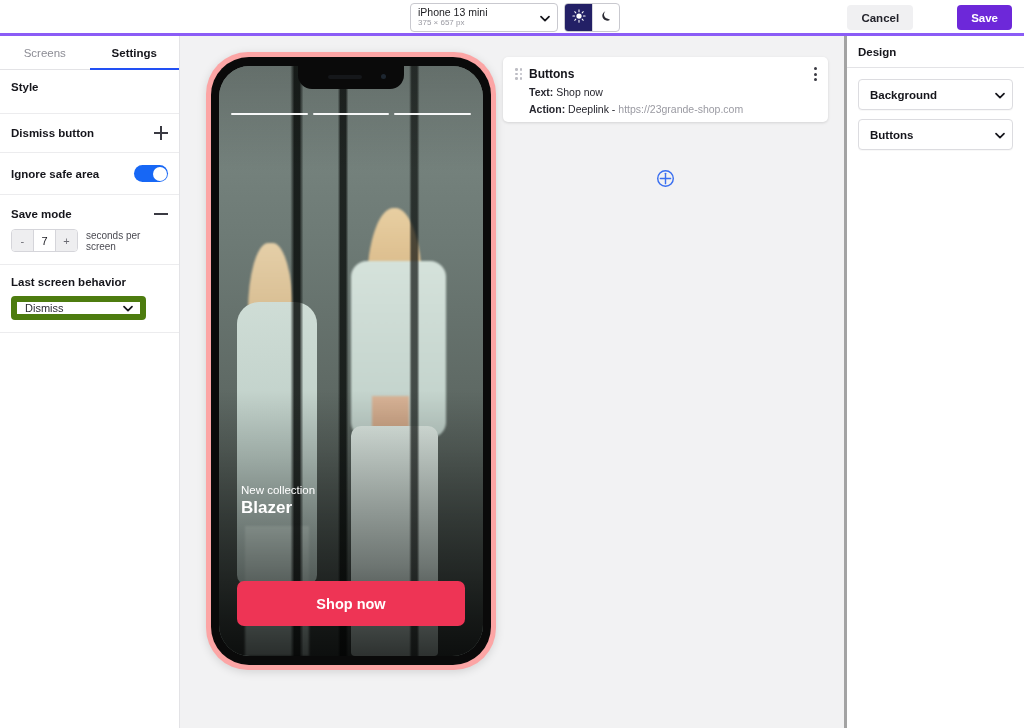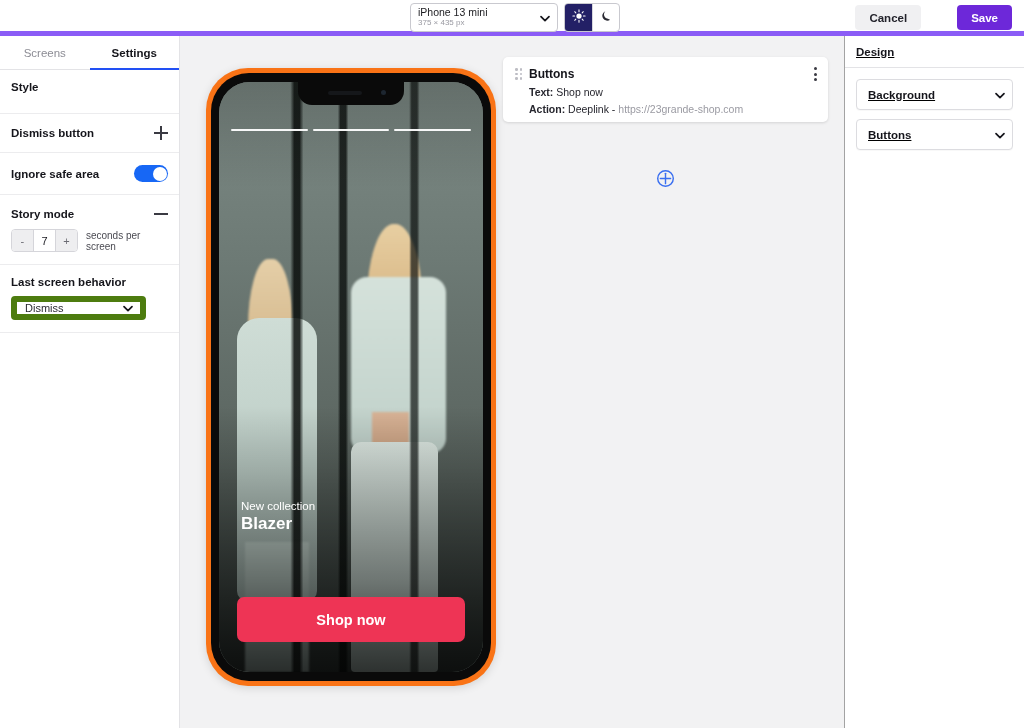--- a/index.html
+++ b/index.html
@@ -9,21 +9,21 @@
     background: #ffffff;
     overflow: hidden;
     -webkit-font-smoothing: antialiased;
   }
 
   
   .topbar {
     position: absolute; top: 0; left: 0;
     width: 1024px; height: 36px;
     background: #ffffff;
-    border-bottom: 5px solid #8b5cf6;
+    border-bottom: 3px solid #8b5cf6;
     display: flex; align-items: center;
   }
   .device-wrap {
     position: absolute; left: 410px; top: 3px;
     display: flex; align-items: center; gap: 6px;
   }
   .device-select {
     width: 148px; height: 29px;
     border: 1px solid #c9c9cf; border-radius: 4px;
     background: #fff;
@@ -48,21 +48,21 @@
   }
   .mode-btn {
     width: 27px; height: 100%;
     display: flex; align-items: center; justify-content: center;
   }
   .mode-btn.active { background: #232066; }
   .mode-btn + .mode-btn { border-left: 1px solid #d8d8de; }
 
   .topbar-actions {
     position: absolute; right: 12px; top: 5px;
-    display: flex; align-items: center;
+    display: flex; gap: 8px; align-items: center;
   }
   .btn {
     height: 25px; border-radius: 4px;
     font-size: 11.5px; font-weight: bold;
     display: flex; align-items: center; justify-content: center;
     padding: 0 14px; cursor: pointer;
   }
   .btn-cancel { background: #f0f0f2; color: #23232b; }
   .btn-save { background: #6d28d9; color: #ffffff; margin-left: 36px; }
 
@@ -158,23 +158,23 @@
 
   
   .canvas {
     position: absolute; left: 180px; top: 36px;
     width: 664px; height: 692px;
     background: #f2f2f3;
   }
 
   
   .phone {
-    position: absolute; left: 26px; top: 32px;
+    position: absolute; left: 26px; top: 16px;
     width: 290px; height: 618px;
-    background: #f97316;
+    background: #fca5a5;
     border-radius: 42px;
     padding: 5px;
     box-shadow: 0 2px 10px rgba(0,0,0,0.13);
   }
   .phone-inner {
     width: 100%; height: 100%;
     background: #0a0a0a;
     border-radius: 38px;
     padding: 9px 8px;
     position: relative;
@@ -326,21 +326,21 @@
 
   .add-block {
     position: absolute; left: 476px; top: 133px;
     width: 19px; height: 19px; cursor: pointer;
   }
 
   
   .rightpanel {
     position: absolute; left: 844px; top: 36px;
     width: 180px; height: 692px;
-    background: #fff; border-left: 1px solid #a3a3a3; text-decoration: underline;
+    background: #fff; border-left: 3px solid #a3a3a3;
   }
   .rp-head {
     height: 32px; display: flex; align-items: center;
     padding: 0 11px; border-bottom: 1px solid #e3e3e6;
     font-size: 11.5px; font-weight: bold; color: #15151b;
   }
   .rp-body { padding: 11px; display: flex; flex-direction: column; gap: 9px; }
   .accordion {
     height: 31px; border: 1px solid #dcdce0; border-radius: 4px;
     background: #fff; display: flex; align-items: center;
@@ -351,21 +351,21 @@
 </style>
 </head>
 <body>
 
 <div class="topbar">
 
   <div class="device-wrap">
     <div class="device-select">
       <div class="device-texts">
         <span class="device-name">iPhone 13 mini</span>
-        <span class="device-size">375 × 435 px</span>
+        <span class="device-size">375 × 657 px</span>
       </div>
       <span class="chev">
         <svg viewBox="0 0 12 12" width="12" height="12">
             <path d="M2 4.2 L6 8.2 L10 4.2" stroke="#15151b" stroke-width="1.7" fill="none" stroke-linecap="round" stroke-linejoin="round"></path>
           </svg>
       </span>
     </div>
 
     <div class="mode-toggle">
       <div class="mode-btn active">
@@ -418,21 +418,21 @@
   </div>
 
   <div class="row">
     <span class="row-label">Ignore safe area</span>
     <span class="switch">
       <i class="knob"></i>
     </span>
   </div>
 
   <div class="row" style="border-bottom:none; padding-bottom:8px;">
-    <span class="row-label">Story mode</span>
+    <span class="row-label">Save mode</span>
     <span class="minus-ico"></span>
   </div>
 
   <div class="stepper-row" style="border-bottom:1px solid #ececee;">
     <div class="stepper">
       <div class="step-btn">-</div>
       <div class="step-val">7</div>
       <div class="step-btn">+</div>
     </div>
     <span class="step-unit">seconds per screen</span>

